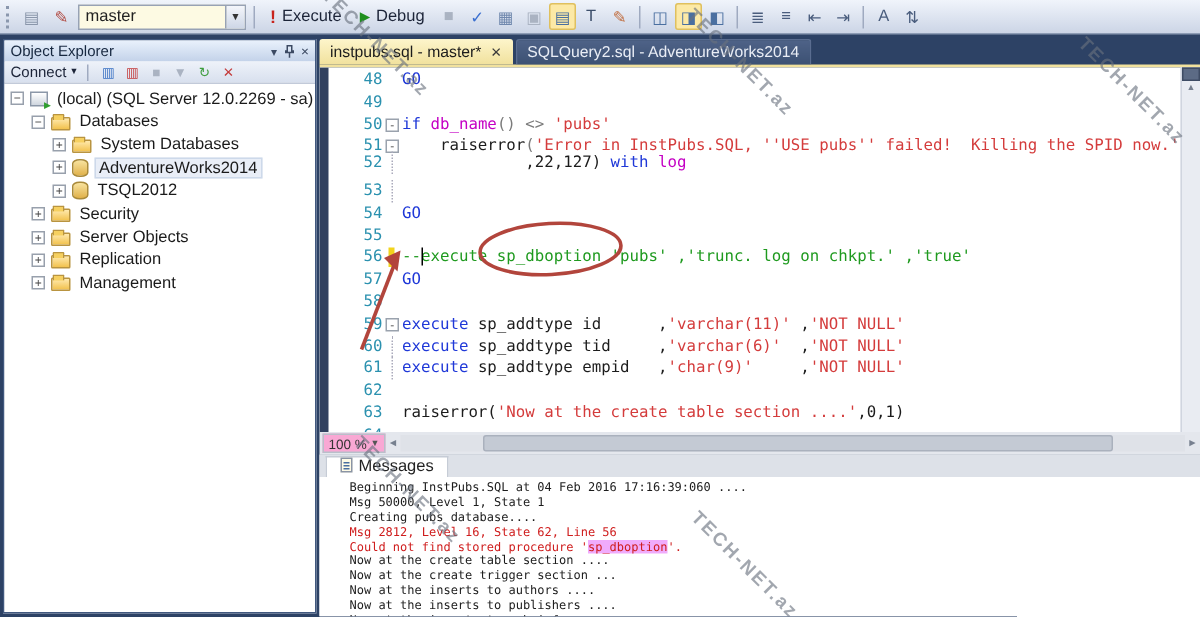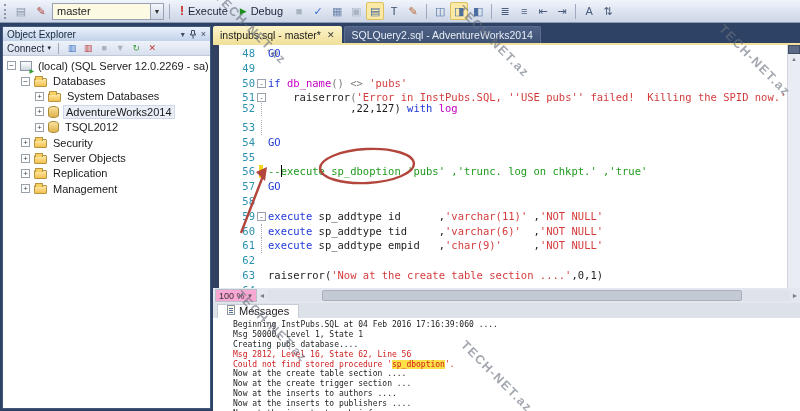--- a/index.html
+++ b/index.html
@@ -98,21 +98,21 @@
   .msg-tabs { height:15px; background:#dde1e8; display:flex; align-items:flex-end; padding-left:4px; }
   .msg-tab { background:#fff; height:14px; display:flex; align-items:flex-start; gap:4px;
     font-size:11px; color:#222; padding:0 9px; border:1px solid #c6ccd6; border-bottom:none; }
   .msg-tab-icon { width:8px; height:10px; background:#fffbe6; border:1px solid #8a94a5; position:relative; }
   .msg-tab-icon::after { content:""; position:absolute; left:1px; top:2px; width:4px; height:1px;
     background:#4a6fa0; box-shadow:0 2px 0 #4a6fa0, 0 4px 0 #4a6fa0; }
   .msg-body { position:absolute; left:0; right:0; top:15px; bottom:0; background:#fff;
     padding:2px 0 0 20px; font-family:"DejaVu Sans Mono","Liberation Mono",monospace;
     font-size:8px; overflow:hidden; }
   .mline { height:9.9px; line-height:9.9px; white-space:pre; color:#1c1c1c; }
-  .m-red { color:#cf1d1d; } .m-redsel { color:#cf1d1d; background:#fde047; }
+  .m-red { color:#cf1d1d; } .m-redsel { color:#cf1d1d; background:#f0abfc; }
 
   
   .wm { position:absolute; transform:rotate(45deg); transform-origin:left top;
     font-size:12.5px; font-weight:bold; letter-spacing:1.5px; color:rgba(105,113,126,0.62);
     white-space:nowrap; z-index:50; pointer-events:none; }
   .anno { position:absolute; left:0; top:0; z-index:60; pointer-events:none; }
 </style>
 </head>
 <body>
 

